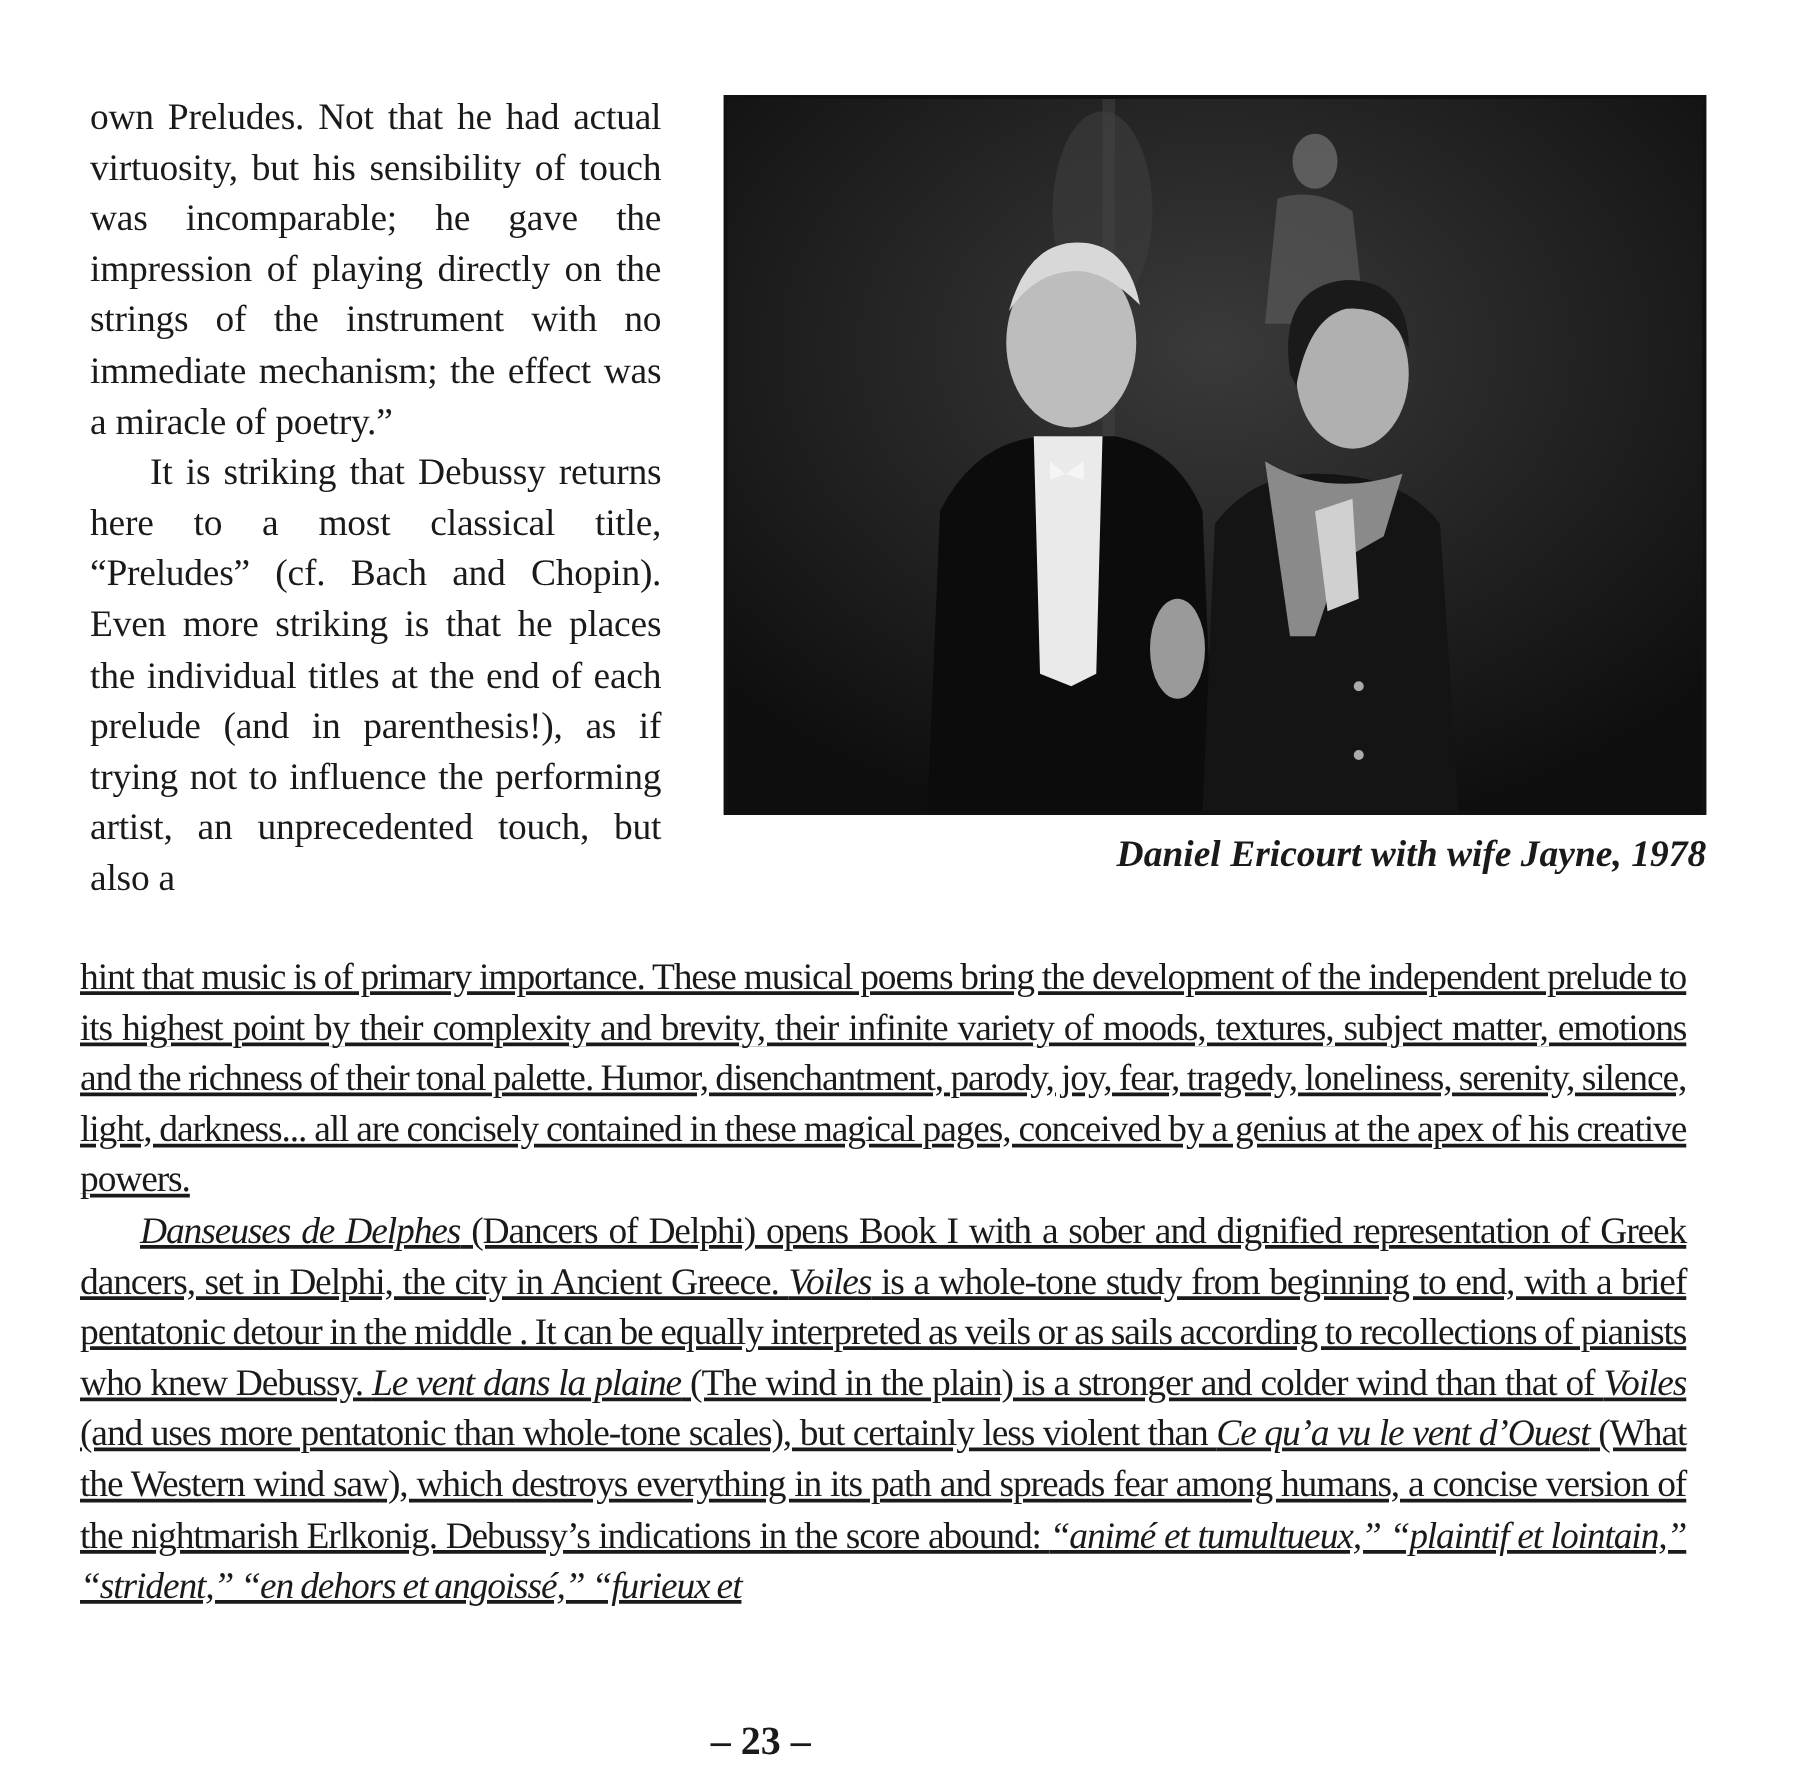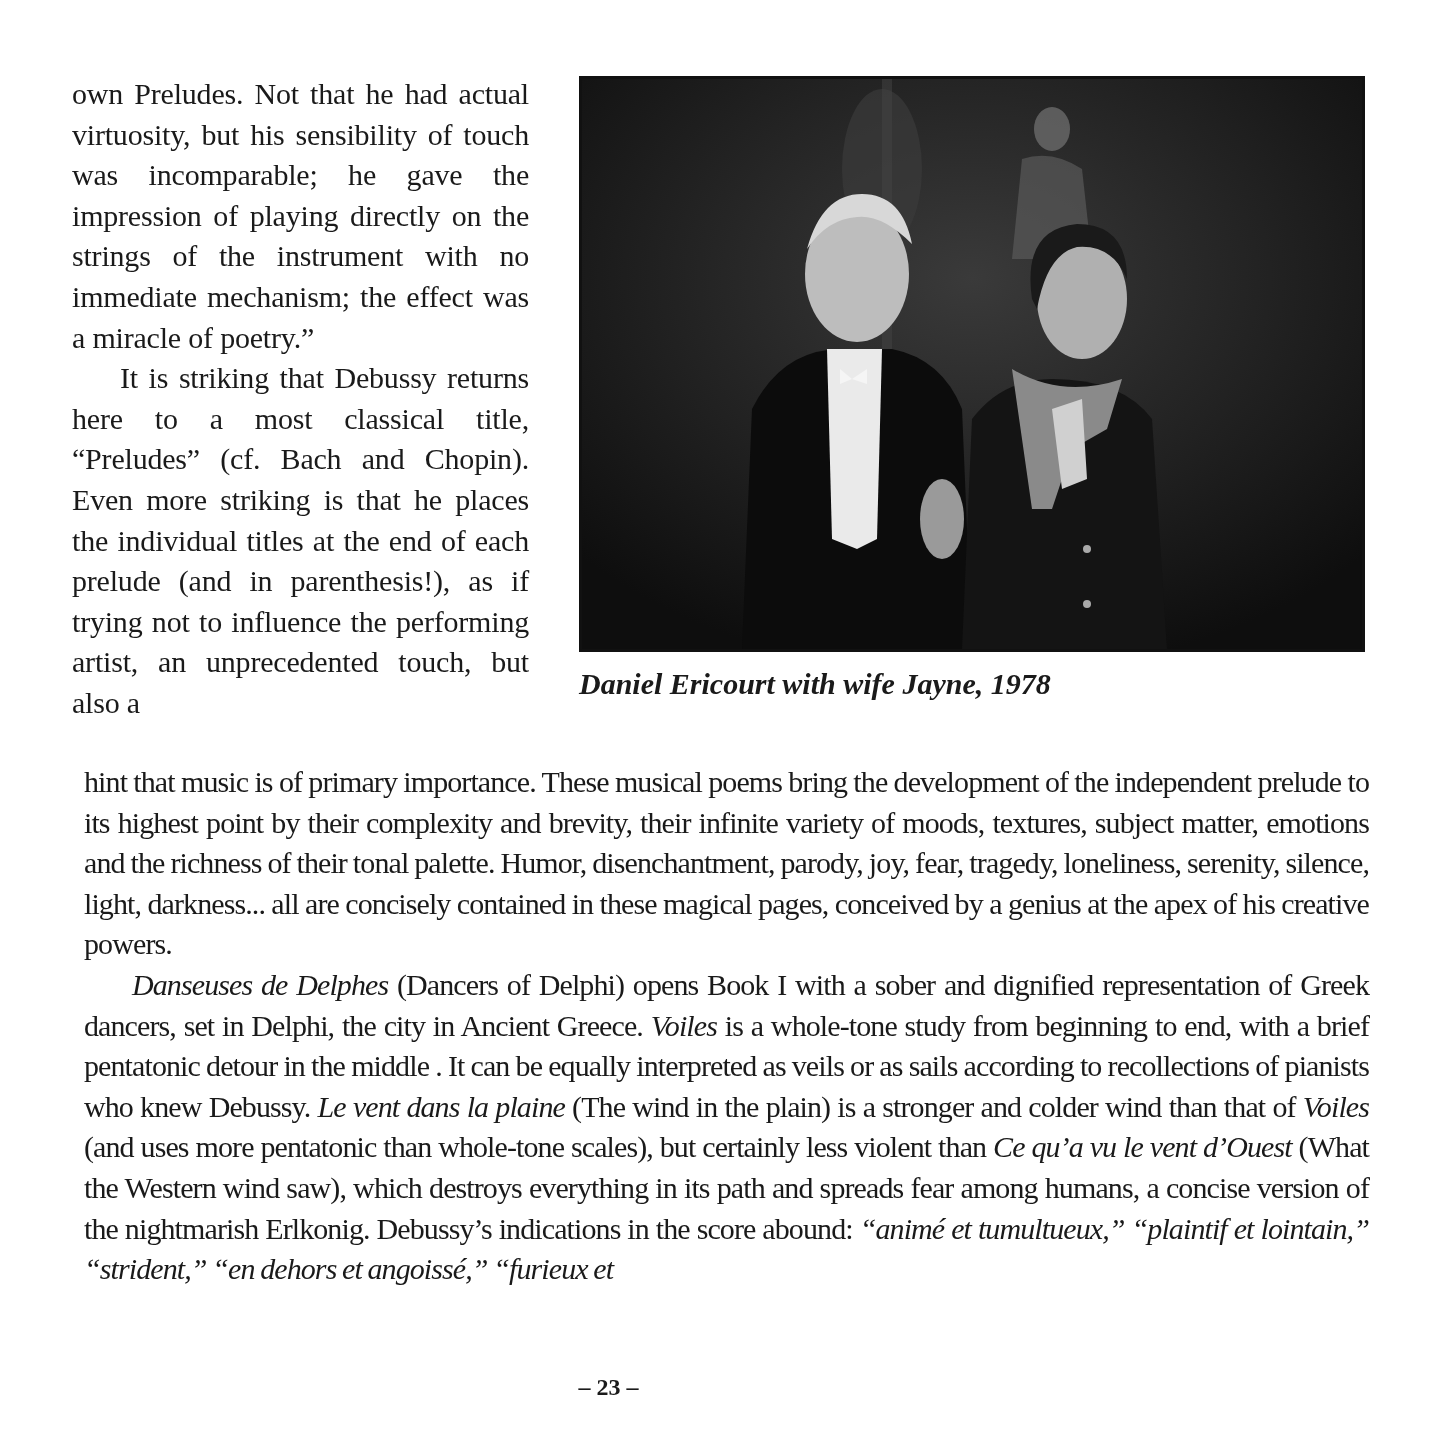--- a/index.html
+++ b/index.html
@@ -9,31 +9,31 @@
 
   .col-left { position: absolute; left: 72px; top: 74px; width: 457px; }
   .col-left p { margin: 0; font-size: 30px; line-height: 40.6px; text-align: justify;
                 letter-spacing: -0.2px; }
   .col-left p.indent { text-indent: 48px; }
 
   .photo-frame { position: absolute; left: 579px; top: 76px; width: 786px; height: 576px;
                  border: 3px solid #111; box-sizing: border-box; background: #1b1b1b; overflow: hidden; }
   .photo-frame svg { display: block; width: 100%; height: 100%; }
 
-  .caption { position: absolute; left: 579px; top: 664px; width: 786px; text-align: left;
+  .caption { position: absolute; left: 579px; top: 664px; width: 786px; text-align: right;
              font-size: 30px; font-style: italic; font-weight: bold; line-height: 40px; }
 
-  .full { position: absolute; left: 84px; top: 762px; width: 1285px; }
+  .full { position: absolute; left: 64px; top: 762px; width: 1285px; text-decoration: underline; }
   .full p { margin: 0; font-size: 30px; line-height: 40.6px; text-align: justify;
             letter-spacing: -0.9px; word-spacing: -1px; }
   .full p.indent { text-indent: 48px; }
   em { font-style: italic; }
 
   .page-number { position: absolute; left: 0; width: 1217px; top: 1374px; text-align: center;
-                 font-size: 24px; font-weight: bold; font-family: "Liberation Serif", serif; }
+                 font-size: 32px; font-weight: bold; font-family: "Liberation Serif", serif; }
 </style>
 </head>
 <body>
 
 <div class="page">
 
   <div class="col-left">
     <p>own Preludes.  Not that he had actual virtuosity, but his sensibility of touch was incomparable; he gave the impression of playing directly on the strings of the instrument with no immediate mechanism; the effect was a miracle of poetry.”</p>
     <p class="indent">It is striking that Debussy returns here to a most classical title, “Preludes” (cf. Bach and Chopin).  Even more striking is that he places the individual titles at the end of each prelude (and in parenthesis!), as if trying not to influence the performing artist, an unprecedented touch, but also a</p>
   </div>

